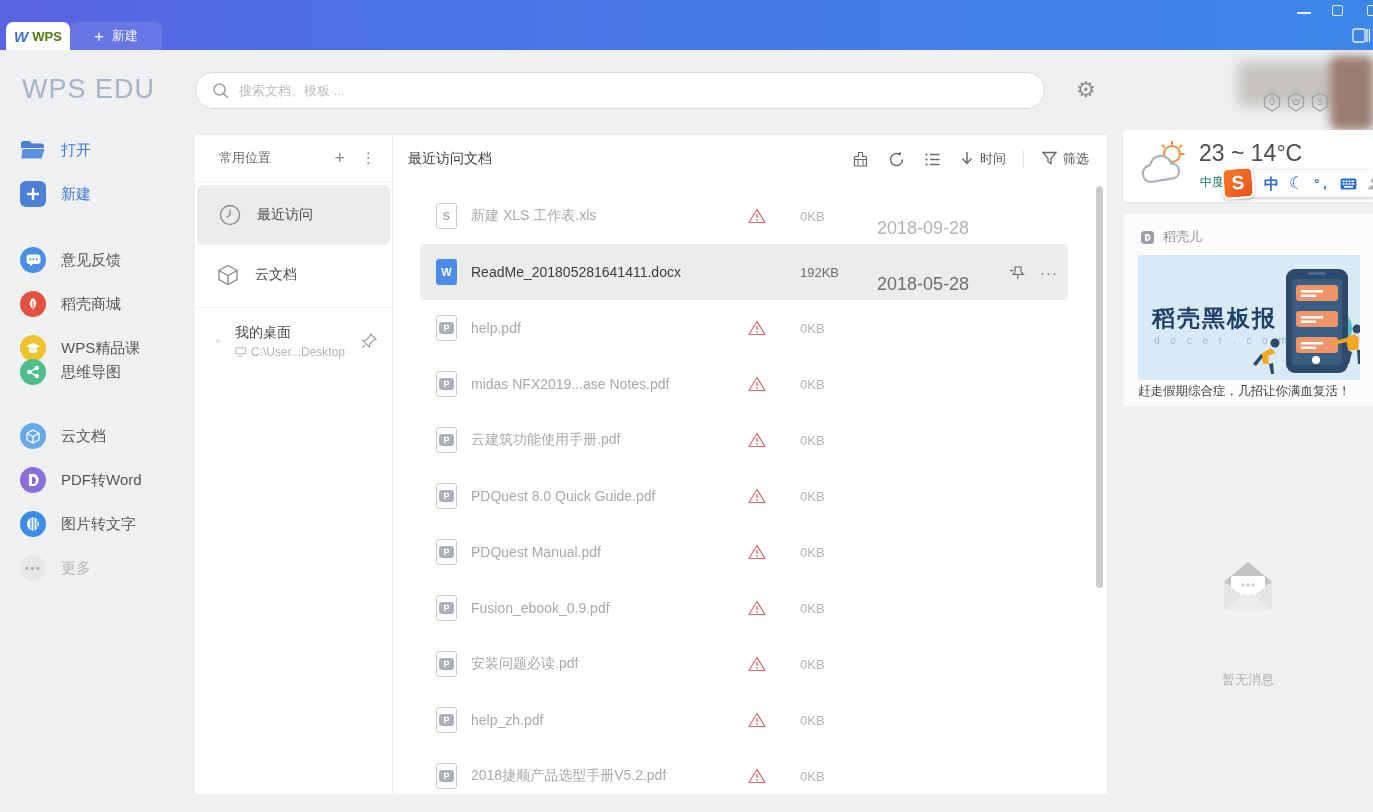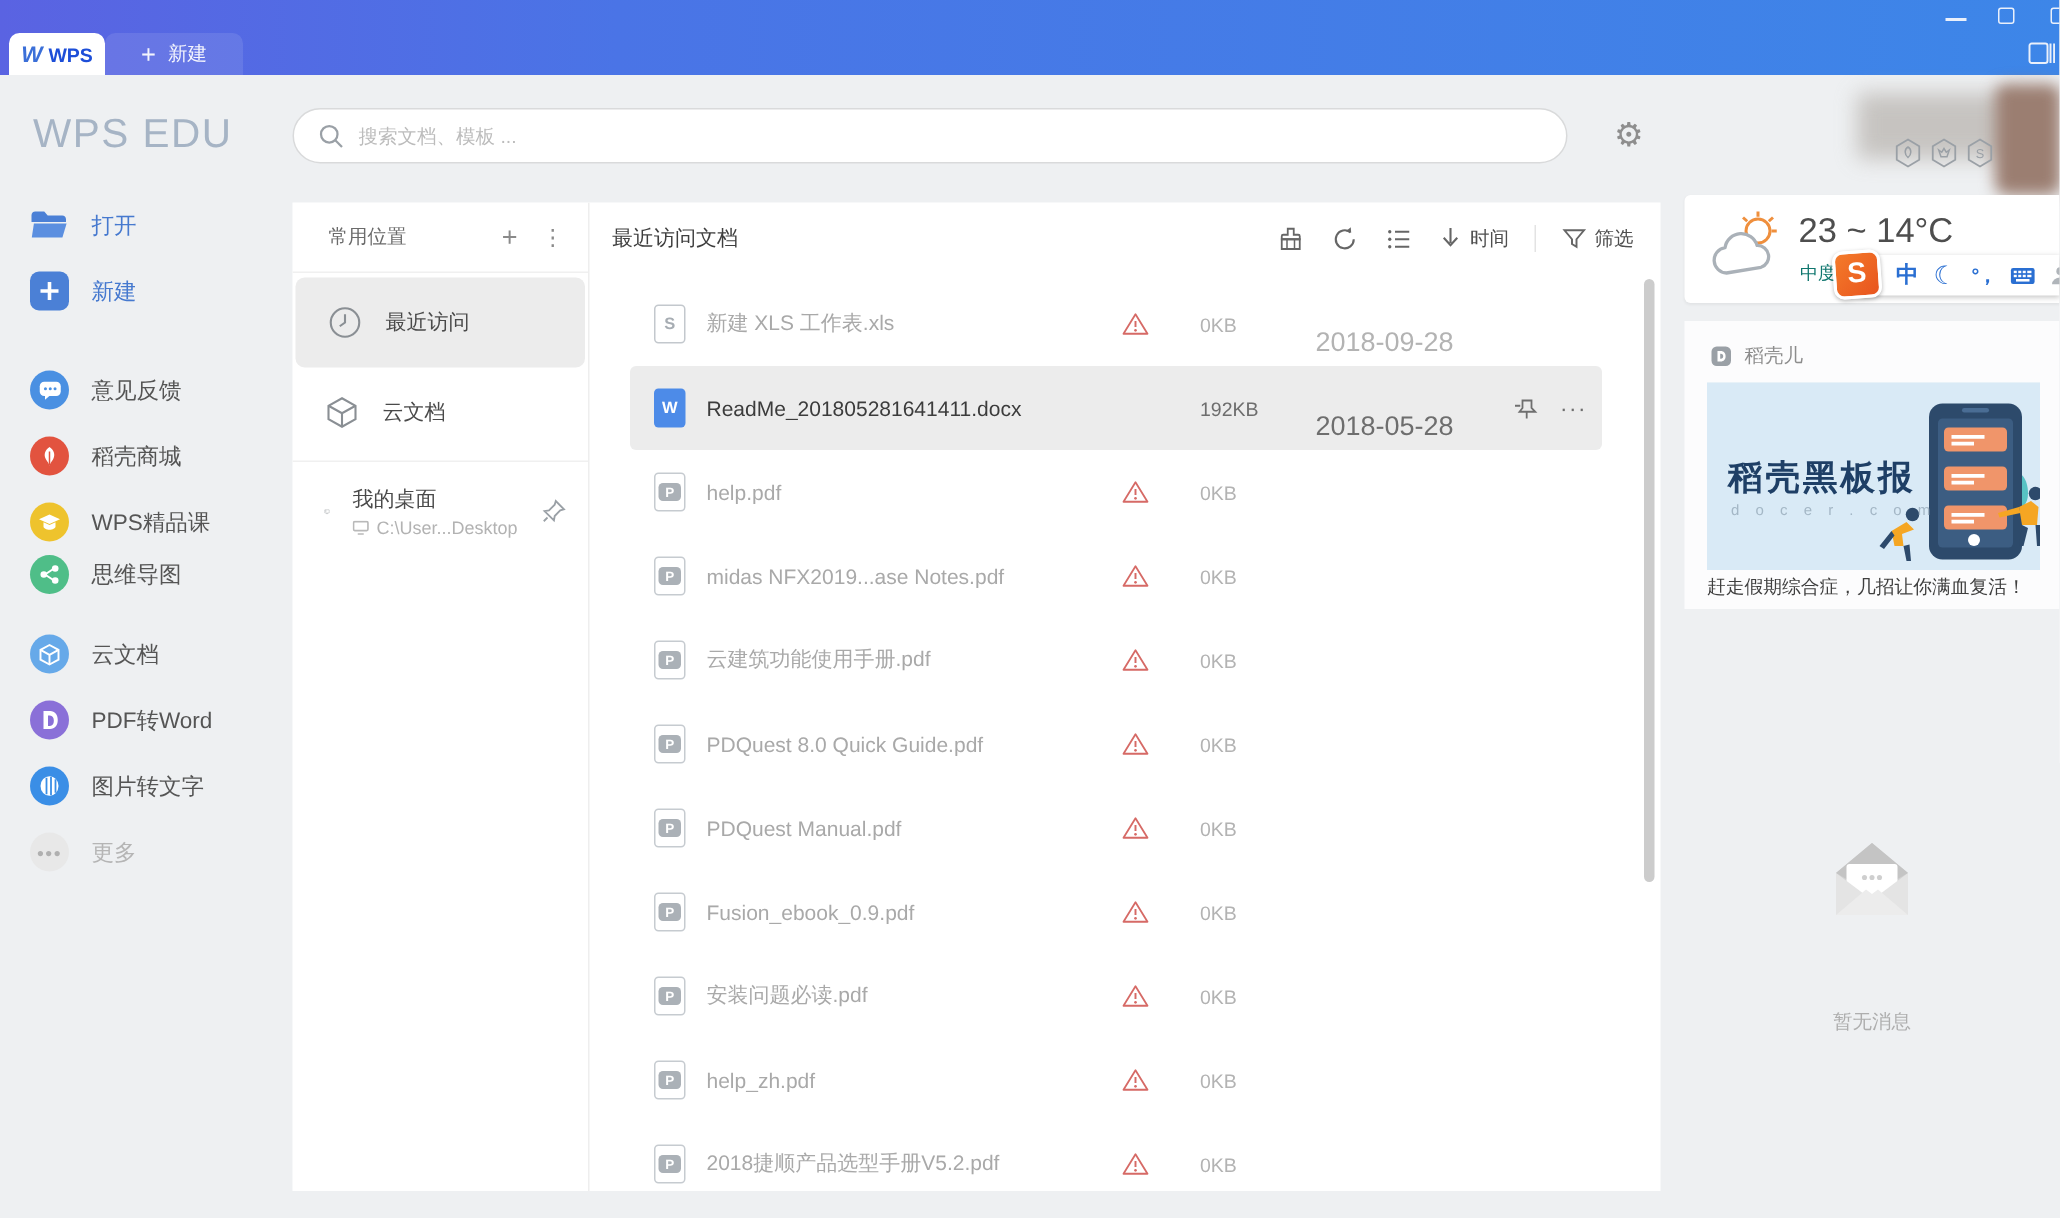--- a/index.html
+++ b/index.html
@@ -6,21 +6,21 @@
   html,body { width:1373px; height:812px; overflow:hidden;
     font-family:"Liberation Sans","DejaVu Sans",sans-serif; background:#eef0f2; }
   .stage { position:relative; width:1373px; height:812px; }
 
   
   .titlebar { position:absolute; left:0; top:0; width:1373px; height:50px;
     background:linear-gradient(90deg,#5a63e2 0%,#4a74e6 30%,#3d86e8 100%); }
   .tab-wps { position:absolute; left:6px; top:22px; width:64px; height:28px;
     background:#fff; border-radius:7px 7px 0 0; display:flex; align-items:center; justify-content:center; gap:4px; }
   .tab-wps .wlogo { color:#3b6fd8; font-weight:bold; font-size:15px; font-style:italic; }
-  .tab-wps .wtxt { color:#1d4ed8; font-size:13px; font-weight:bold; }
+  .tab-wps .wtxt { color:#4d7c0f; font-size:13px; font-weight:bold; }
   .tab-new { position:absolute; left:70px; top:22px; width:92px; height:28px;
     background:rgba(255,255,255,0.10); border-radius:7px 7px 0 0; display:flex; align-items:center; justify-content:center; gap:8px;
     color:rgba(255,255,255,0.92); font-size:13px; }
   .tab-new .plus { font-size:17px; font-weight:300; line-height:1; }
   .win-min { position:absolute; left:1297px; top:12px; width:14px; height:2px; background:#eaf0fb; }
   .win-max { position:absolute; left:1332px; top:5px; width:11px; height:11px; border:1.5px solid #eaf0fb; border-radius:2px; }
   .win-close-sliver { position:absolute; left:1367px; top:5px; width:11px; height:11px; border:1.5px solid #eaf0fb; border-radius:2px; }
   .layout-toggle { position:absolute; left:1352px; top:28px; width:18px; height:16px; color:#eaf0fb; }
 
   
@@ -56,21 +56,21 @@
   .loc-path { font-size:12px; color:#b3b3b3; display:flex; align-items:center; gap:5px; }
   .loc-div { height:1px; background:#f0f0f0; margin:2px 0; }
   .pin { color:#9aa0a6; flex:0 0 auto; cursor:pointer; }
 
   
   .files-col { position:absolute; left:199px; top:0; width:713px; height:659px; }
   .files-head { height:48px; display:flex; align-items:center; padding:0 18px 0 14px; }
   .files-title { font-size:14px; color:#3e3e3e; flex:1; }
   .ftool { display:flex; align-items:center; gap:17px; color:#5f5f5f; }
   .ftool .t-label { font-size:13px; color:#4f4f4f; }
-  .ftool .grp { display:flex; align-items:center; gap:5px; cursor:pointer; }
+  .ftool .grp { display:flex; align-items:flex-start; gap:5px; cursor:pointer; }
   .ft-ic { cursor:pointer; display:flex; }
   .vdiv { width:1px; height:18px; background:#e3e3e3; }
 
   .file-list { position:absolute; left:0; top:53px; width:713px; }
   .file-row { height:56px; margin:0 39px 0 26px; border-radius:4px; display:flex; align-items:center; padding:0 10px 0 16px; }
   .file-row.selected { background:#ececec; }
   .f-icon { width:21px; height:26px; border-radius:3px; display:flex; align-items:center; justify-content:center; flex:0 0 21px; }
   .file-row.t-xls .f-icon { background:#fff; border:1px solid #c3c8cd; }
   .file-row.t-xls .f-letter { color:#a7adb3; font-size:11px; font-weight:bold; }
   .file-row.t-docx .f-icon { background:#4d8be8; }
@@ -196,21 +196,21 @@
   <div class="side-item" style="top:332px;">
     <span class="circle-ic" style="background:#eec32d;">
       <svg width="16" height="13" viewBox="0 0 16 13">
           <path d="M8 1 L15 4.2 L8 7.4 L1 4.2z" fill="#fff"></path>
           <path d="M4 6.2 v3 c0 1 2 2 4 2 s4 -1 4 -2 v-3 L8 8z" fill="#fff"></path>
         </svg>
     </span>
     <span class="s-label">WPS精品课</span>
   </div>
 
-  <div class="side-item" style="top:367px;">
+  <div class="side-item" style="top:356px;">
     <span class="circle-ic" style="background:#4fbe88;">
       <svg width="14" height="14" viewBox="0 0 14 14">
           <line x1="4" y1="7" x2="10" y2="3" stroke="#fff" stroke-width="1.4"></line>
           <line x1="4" y1="7" x2="10" y2="11" stroke="#fff" stroke-width="1.4"></line>
           <circle cx="3.2" cy="7" r="2.2" fill="#fff"></circle>
           <circle cx="10.8" cy="3" r="2.2" fill="#fff"></circle>
           <circle cx="10.8" cy="11" r="2.2" fill="#fff"></circle>
         </svg>
     </span>
     <span class="s-label">思维导图</span>

